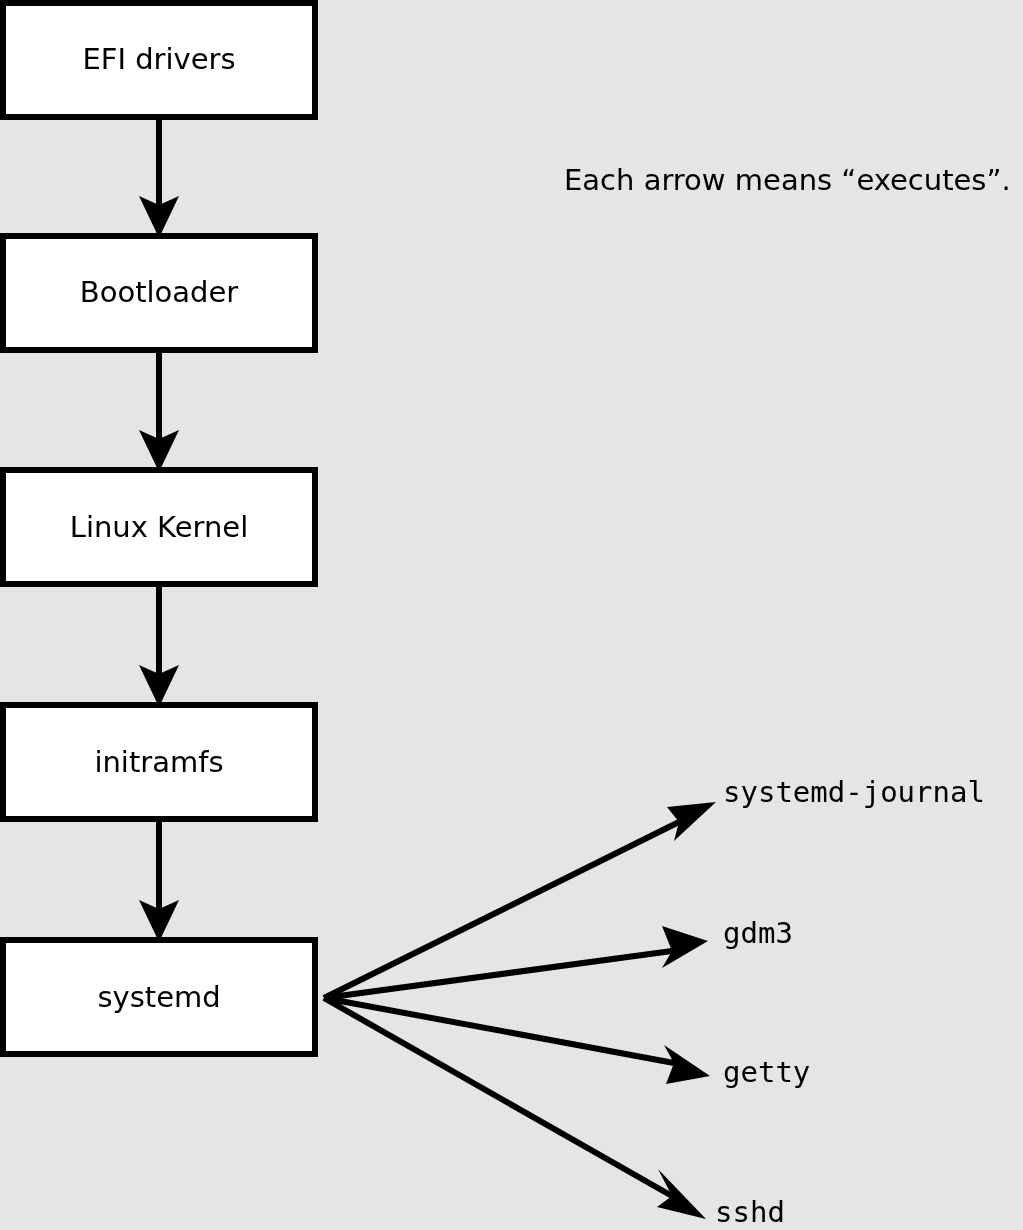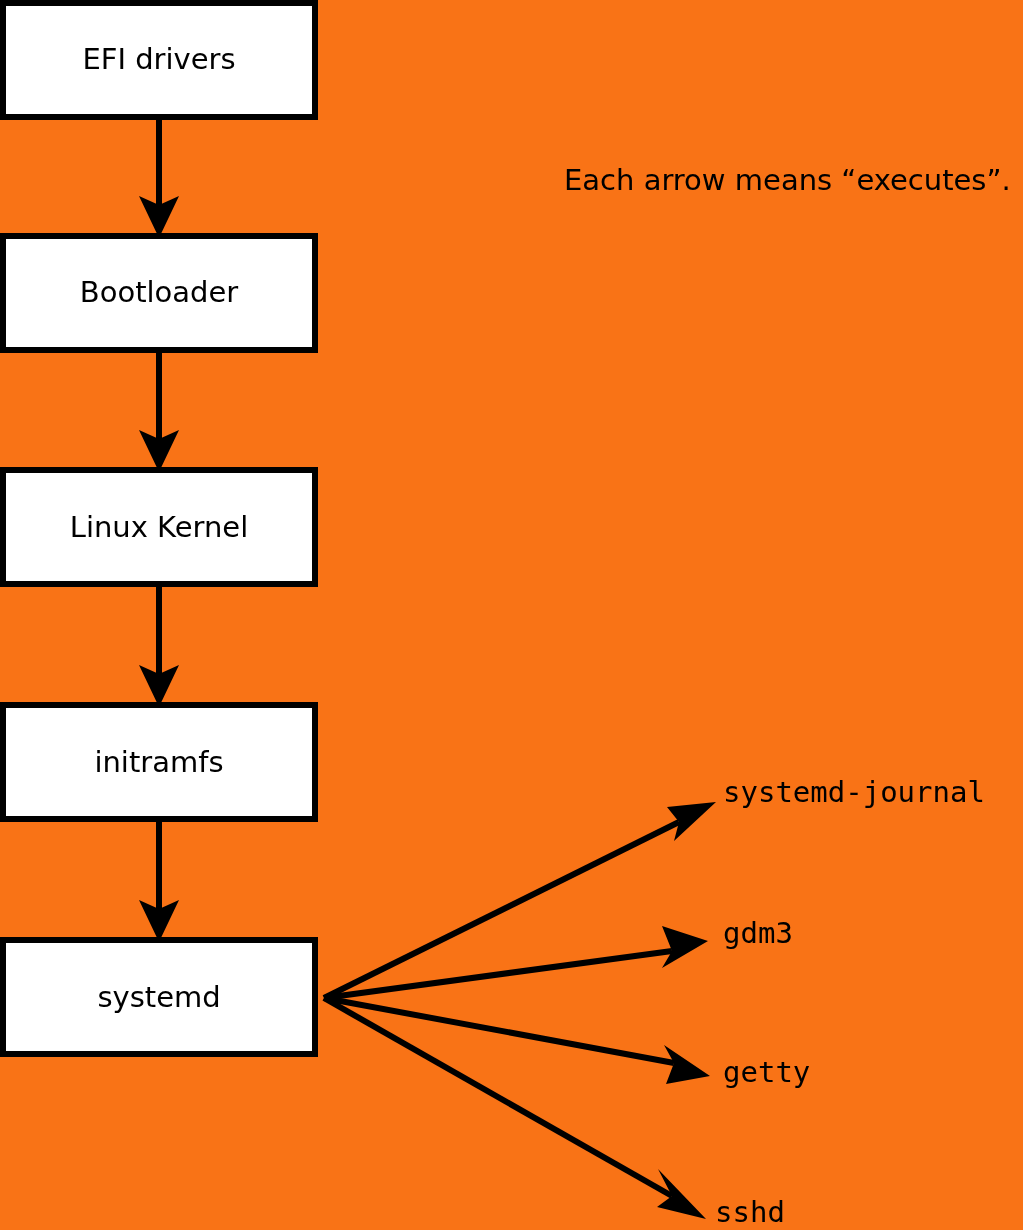--- a/index.html
+++ b/index.html
@@ -7,21 +7,21 @@
     padding: 0;
     background: #ffffff;
   }
   body {
     font-family: "DejaVu Sans", "Liberation Sans", sans-serif;
   }
   #canvas {
     position: relative;
     width: 1023px;
     height: 1230px;
-    background: #f97316;
+    background: #e5e5e5;
     overflow: hidden;
   }
   #diagram-svg {
     position: absolute;
     left: 0;
     top: 0;
     width: 1023px;
     height: 1230px;
   }
   .box-rect {

